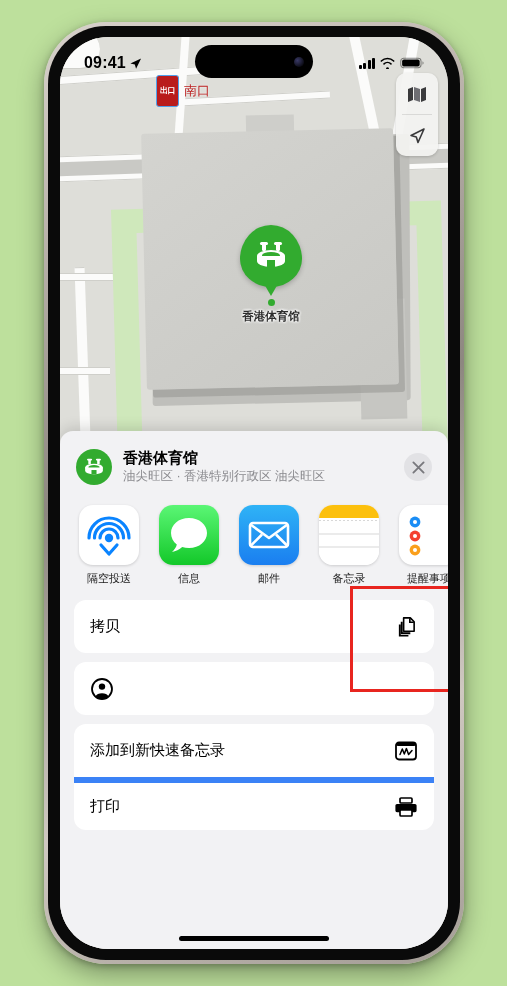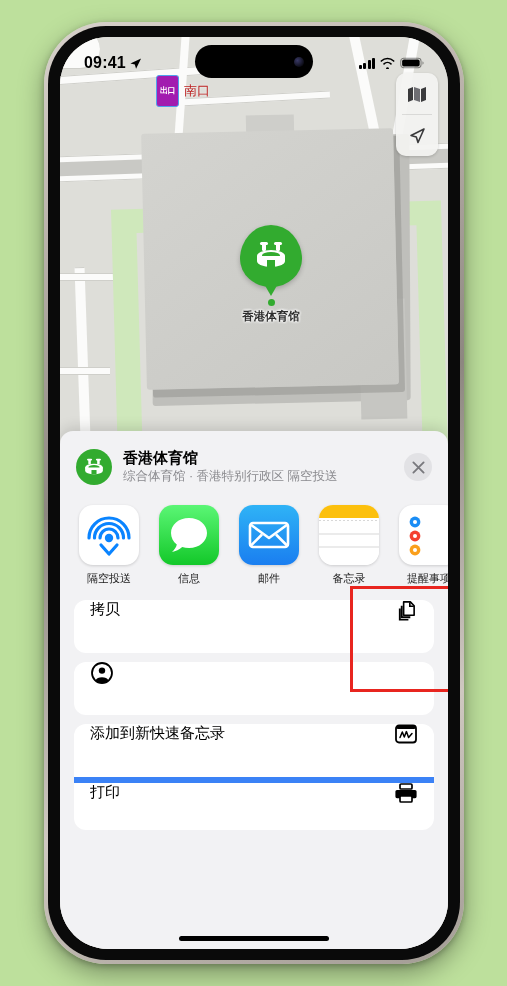--- a/index.html
+++ b/index.html
@@ -99,21 +99,21 @@
     background: #c6c6c2;
     transform: rotate(-1.3deg);
   }
 
   
   #exit-marker {
     position: absolute; left: 96px; top: 38px;
     display: flex; align-items: center; gap: 5px;
   }
   #exit-badge {
-    background: #a21caf;
+    background: #b91c1c;
     color: #fff;
     font-size: 8px; font-weight: 700;
     padding: 11px 3px;
     border-radius: 3px;
     letter-spacing: -.5px;
     line-height: 1;
     border: 1.5px solid #4fa0ec;
   }
   #exit-label {
     color: #b91c1c;
@@ -288,21 +288,21 @@
 
   
   #action-groups { padding: 0 14px; }
   .action-group {
     background: #fff;
     border-radius: 12px;
     margin-bottom: 9px;
     overflow: hidden;
   }
   .action-row {
-    display: flex; align-items: flex-start;
+    display: flex; align-items: center;
     height: 53px;
     padding: 0 16px;
     cursor: pointer;
   }
   .action-row + .action-row { border-top: 6px solid #3b82f6; }
   .action-label { font-size: 15px; color: #000; flex: 1; }
   .action-icon { width: 24px; display:flex; align-items:center; justify-content:center; }
 
   
   #home-indicator {
@@ -427,21 +427,21 @@
               <rect x="6" y="1" width="8" height="3" rx="1.5" fill="#fff"></rect>
               <rect x="20" y="1" width="8" height="3" rx="1.5" fill="#fff"></rect>
               <ellipse cx="17" cy="15" rx="14" ry="6" fill="#fff"></ellipse>
               <ellipse cx="17" cy="14.5" rx="9" ry="3.4" fill="#32ab2f"></ellipse>
               <path d="M3 15 v5 a14 6 0 0 0 28 0 v-5 z" fill="#fff"></path>
               <rect x="13" y="19" width="8" height="7" fill="#32ab2f"></rect>
             </svg>
           </div>
           <div id="sheet-title-block">
             <div id="sheet-title">香港体育馆</div>
-            <div id="sheet-subtitle">综合体育馆 · 香港特别行政区 隔空投送</div>
+            <div id="sheet-subtitle">油尖旺区 · 香港特别行政区 油尖旺区</div>
           </div>
           <div id="sheet-close">
             <svg width="13" height="13" viewBox="0 0 14 14">
               <path d="M1.5 1.5 L12.5 12.5 M12.5 1.5 L1.5 12.5" stroke="#78787d" stroke-width="2" stroke-linecap="round"></path>
             </svg>
           </div>
         </div>
 
         <div id="app-row">
 

